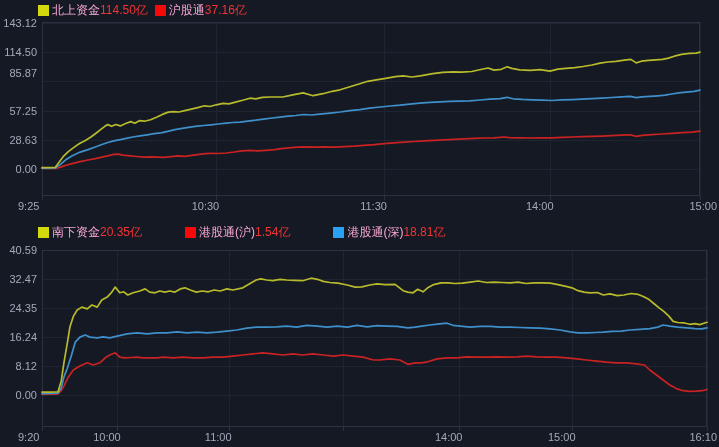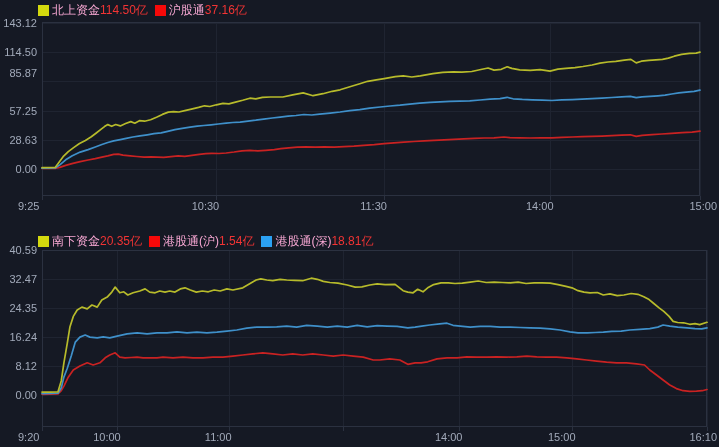--- a/index.html
+++ b/index.html
@@ -5,21 +5,21 @@
   html,body{margin:0;padding:0;}
   body{width:719px;height:447px;overflow:hidden;background:#151924;
        font-family:"Liberation Sans","DejaVu Sans",sans-serif;}
   .page{position:relative;width:719px;height:447px;background:#151924;}
   .chart{position:absolute;left:0;width:719px;}
   #chart-north{top:0;height:222px;}
   #chart-south{top:222px;height:225px;}
   svg.plot{position:absolute;left:0;top:0;width:719px;}
   .legend{position:absolute;left:38px;height:14px;display:flex;align-items:center;z-index:2;}
   #chart-north .legend{top:3px;}
-  #chart-south .legend{top:12px;}
+  #chart-south .legend{top:3px;gap:36px;}
   .li{display:inline-flex;align-items:center;margin-right:7px;}
   .lm{width:11px;height:11px;display:inline-block;margin-right:3px;}
   .ll{font-size:12px;color:#f9a8d4;white-space:nowrap;}
   .lv{font-size:12px;color:#f23434;white-space:nowrap;}
   .yl{position:absolute;left:0;text-align:right;font-size:11px;color:#a2aaba;line-height:14px;}
   .xl{position:absolute;font-size:11px;color:#a2aaba;width:48px;text-align:left;line-height:13px;white-space:nowrap;}
 </style>
 </head>
 <body>
 

